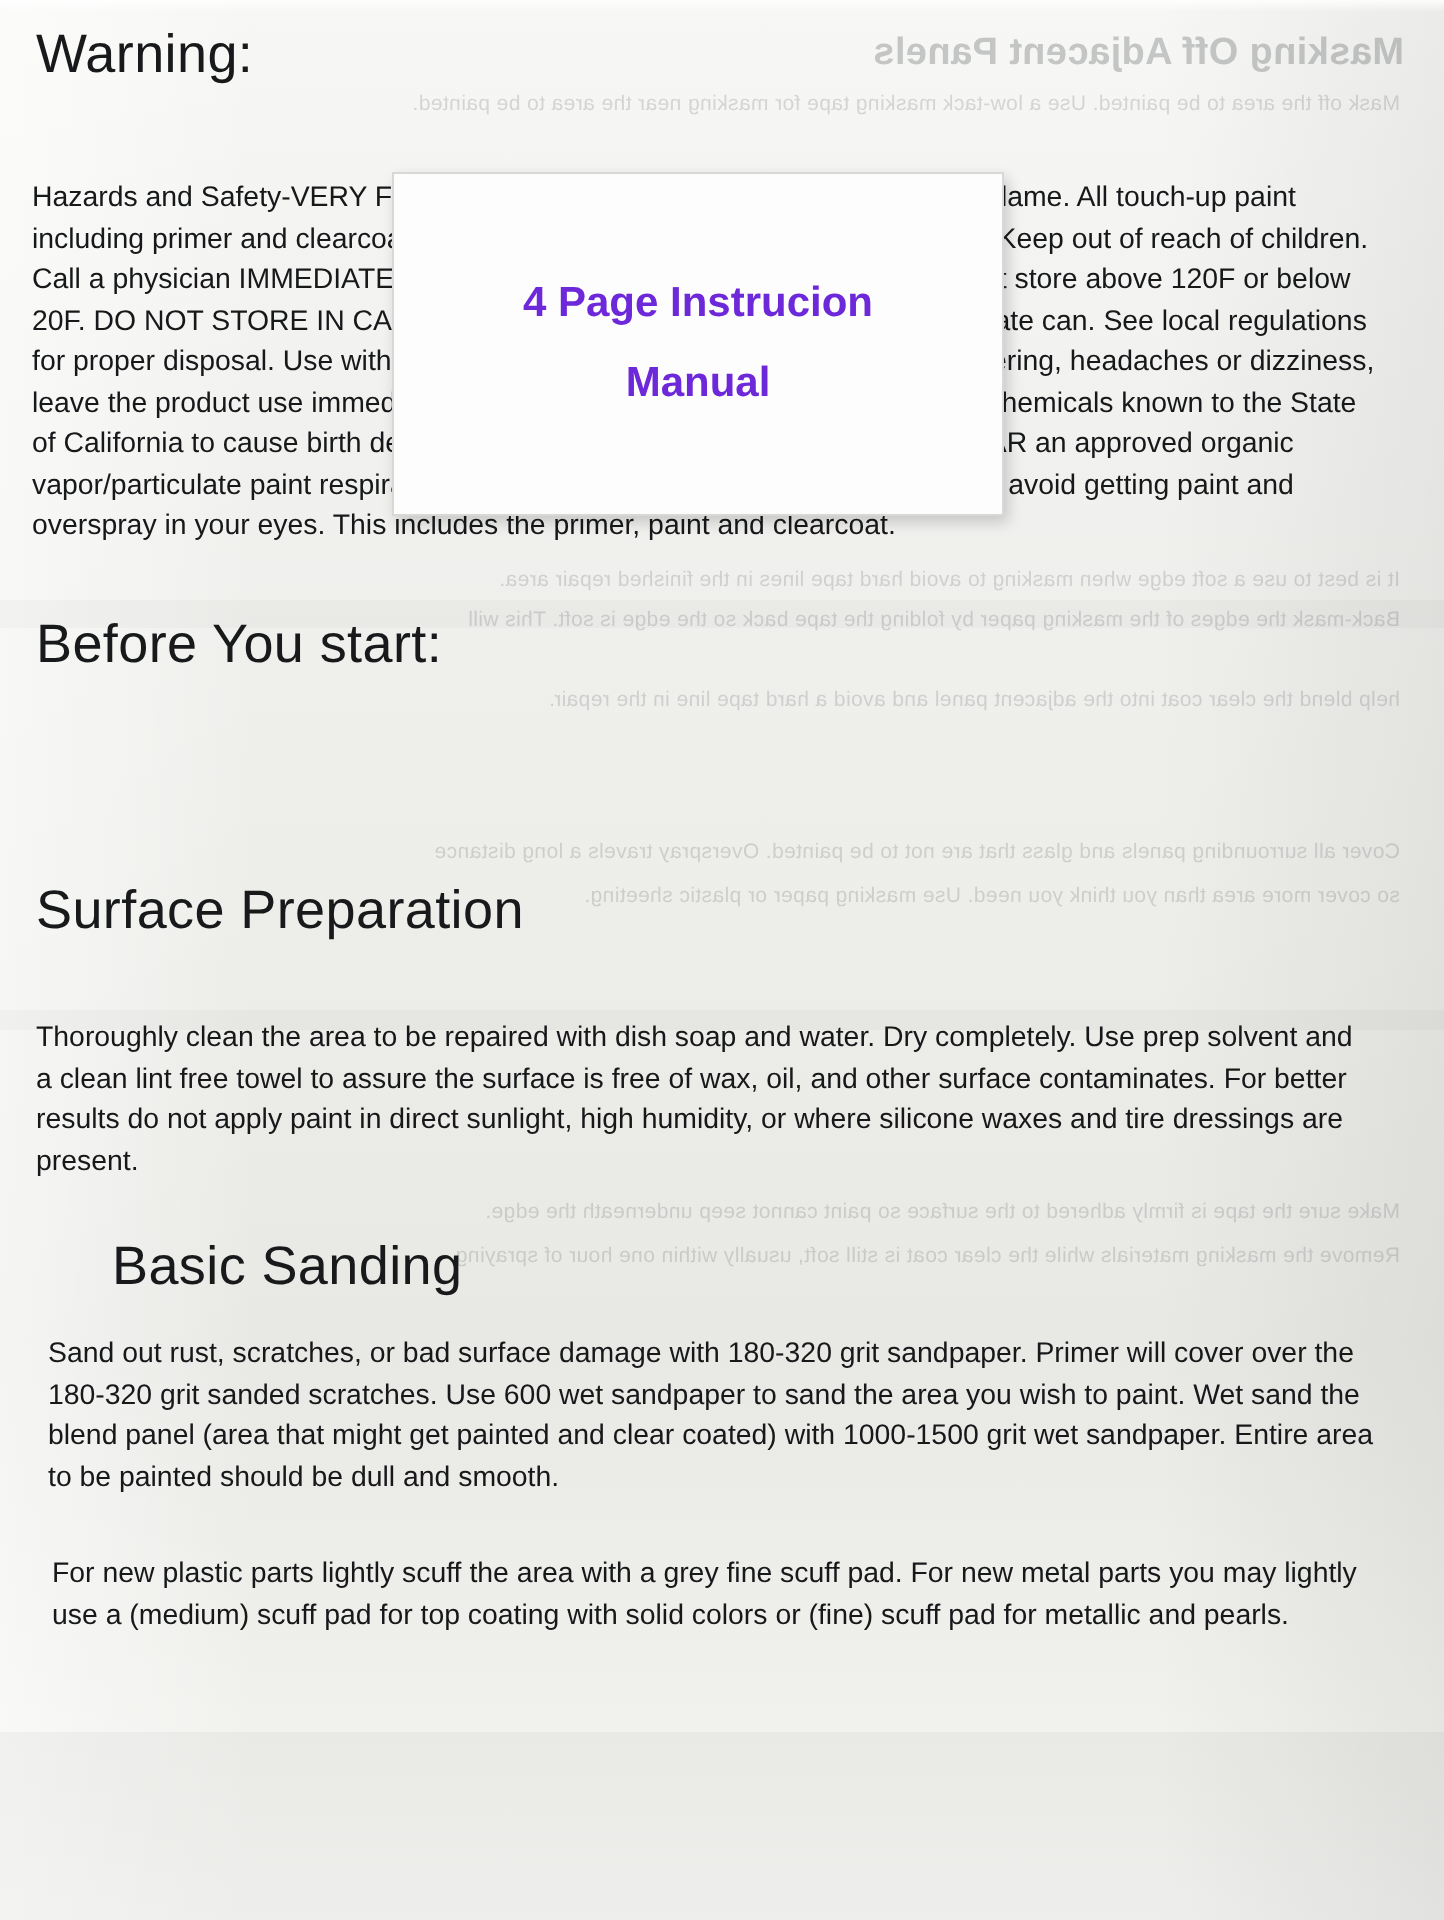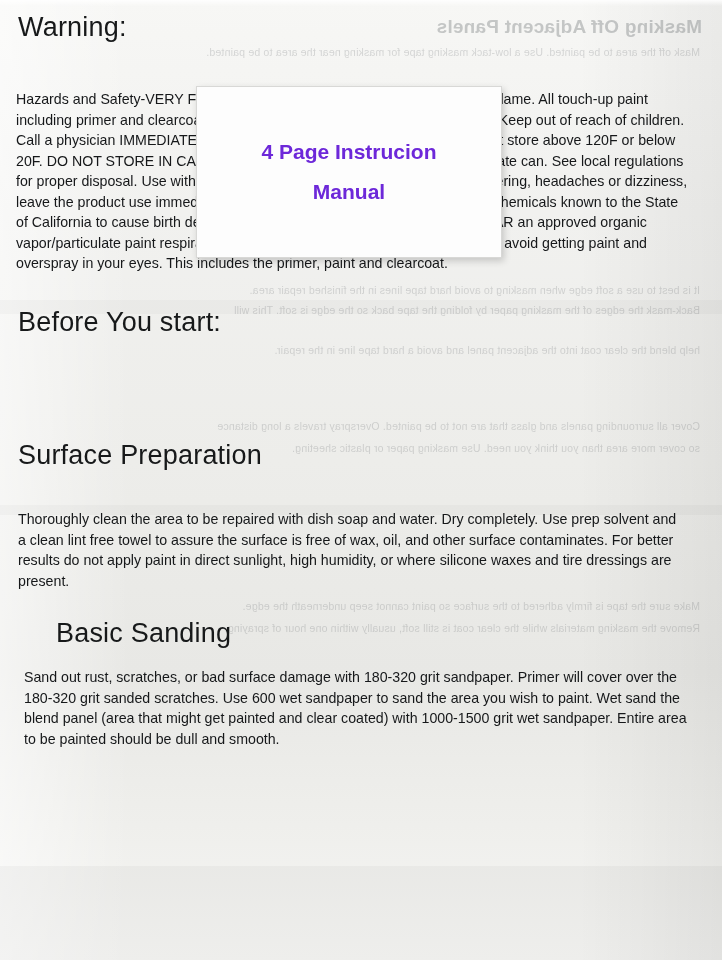--- a/index.html
+++ b/index.html
@@ -136,19 +136,20 @@
     <h1 class="section abs" style="left:18px; top:12px;">Warning:</h1>
     <p class="body abs" style="left:16px; top:89px; width:676px;">Hazards and Safety-VERY FLAMMABLE. Keep away from heat, sparks and flame. All touch-up paint including primer and clearcoats are HARMFUL OR FATAL IF SWALLOWED. Keep out of reach of children. Call a physician IMMEDIATELY if swallowed. Store in a cool dry place. Do not store above 120F or below 20F. DO NOT STORE IN CAR and avoid freezing. Do not puncture or incinerate can. See local regulations for proper disposal. Use with adequate ventilation. If you experience eye watering, headaches or dizziness, leave the product use immediately and call physician. This product contains chemicals known to the State of California to cause birth defects, cancer and other reproductive harm. WEAR an approved organic vapor/particulate paint respirator and WEAR safety goggles when spraying to avoid getting paint and overspray in your eyes. This includes the primer, paint and clearcoat.</p>
 
     <h1 class="section abs" style="left:18px; top:307px;">Before You start:</h1>
 
     <h1 class="section abs" style="left:18px; top:440px;">Surface Preparation</h1>
     <p class="body abs" style="left:18px; top:509px; width:670px;">Thoroughly clean the area to be repaired with dish soap and water.  Dry completely. Use prep solvent and a clean lint free towel to assure the surface is free of wax, oil, and other surface contaminates. For better results do not apply paint in direct sunlight, high humidity, or where silicone waxes and tire dressings are present.</p>
 
     <h1 class="section abs" style="left:20px; top:618px;margin-left:36px;">Basic Sanding</h1>
     <p class="body abs" style="left:24px; top:667px; width:666px;">Sand out rust, scratches, or bad surface damage with 180-320 grit sandpaper. Primer will cover over the 180-320 grit sanded scratches. Use 600 wet sandpaper to sand the area you wish to paint. Wet sand the blend panel (area that might get painted and clear coated) with 1000-1500 grit wet sandpaper. Entire area to be painted should be dull and smooth.</p>
+    <p class="body abs" style="left:26px; top:777px; width:656px;">For new plastic parts lightly scuff the area with a grey fine scuff pad. For new metal parts you may lightly use a (medium) scuff pad for top coating with solid colors or (fine) scuff pad for metallic and pearls.</p>
   </div>
 
   <div class="label-card">
     <div class="line">4 Page Instrucion</div>
     <div class="line">Manual</div>
   </div>
 </div>
 
 </body></html>

